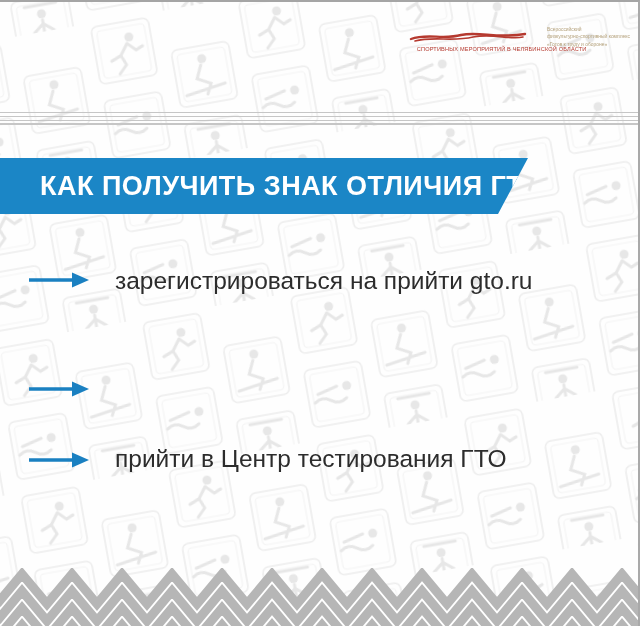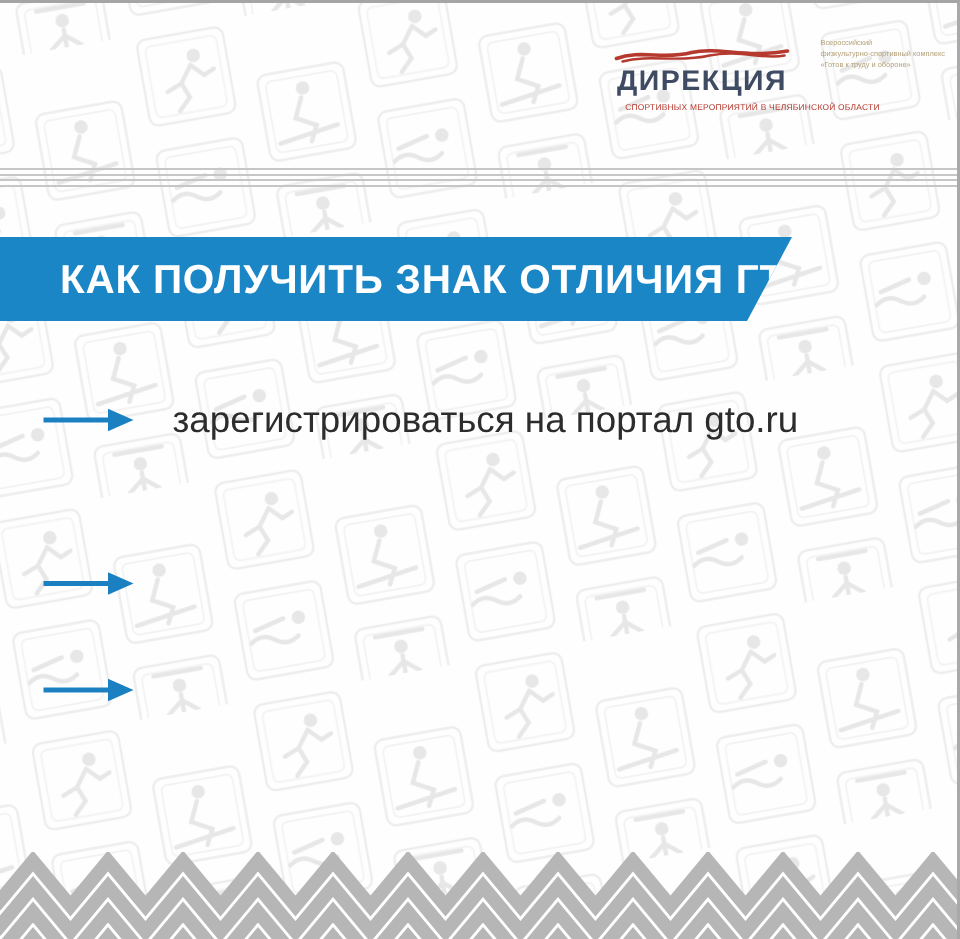--- a/index.html
+++ b/index.html
@@ -105,21 +105,20 @@
       </pattern>
     </defs>
     <rect width="640" height="626" fill="url(#tiles)"></rect>
   </svg>
 
   <div class="logo-direkcia">
     <svg class="dir-squiggle" width="118" height="13" viewBox="0 0 118 13" xmlns="http://www.w3.org/2000/svg">
       <path d="M2,9 C18,3 34,10 52,5 C70,1 88,9 116,4" fill="none" stroke="var(--logo_red,#b5392f)" stroke-width="2.4" stroke-linecap="round"></path>
       <path d="M6,11 C24,6 44,12 64,7 C84,3 100,10 114,7" fill="none" stroke="var(--logo_red,#b5392f)" stroke-width="1.6" stroke-linecap="round"></path>
     </svg>
-    <div class="dir-title">ДИРЕКЦИЯ</div>
     <div class="dir-sub">СПОРТИВНЫХ МЕРОПРИЯТИЙ В ЧЕЛЯБИНСКОЙ ОБЛАСТИ</div>
   </div>
 
   <div class="logo-gto">
     <div class="gto-sub">
       <div>Всероссийский</div>
       <div>физкультурно-спортивный комплекс</div>
       <div>«Готов к труду и обороне»</div>
     </div>
   </div>
@@ -128,33 +127,34 @@
 
   <div class="banner">
     <h1>КАК ПОЛУЧИТЬ ЗНАК ОТЛИЧИЯ ГТО</h1>
   </div>
 
   <svg id="arrow1" class="step-arrow" width="62" height="18" viewBox="0 0 62 18" xmlns="http://www.w3.org/2000/svg">
     <line x1="1" y1="9" x2="45" y2="9" stroke="var(--arrow_blue,#1a80c1)" stroke-width="3.4"></line>
     <polygon points="44,1.5 61,9 44,16.5" fill="var(--arrow_blue,#1a80c1)"></polygon>
   </svg>
   <div id="text1" class="step-text">
-    <span>зарегистрироваться на портал gto.ru</span>
+    <span>зарегистрироваться на прийти gto.ru</span>
   </div>
 
   <svg id="arrow2" class="step-arrow" width="62" height="18" viewBox="0 0 62 18" xmlns="http://www.w3.org/2000/svg">
     <line x1="1" y1="9" x2="45" y2="9" stroke="var(--arrow_blue,#1a80c1)" stroke-width="3.4"></line>
     <polygon points="44,1.5 61,9 44,16.5" fill="var(--arrow_blue,#1a80c1)"></polygon>
   </svg>
 
   <svg id="arrow3" class="step-arrow" width="62" height="18" viewBox="0 0 62 18" xmlns="http://www.w3.org/2000/svg">
     <line x1="1" y1="9" x2="45" y2="9" stroke="var(--arrow_blue,#1a80c1)" stroke-width="3.4"></line>
     <polygon points="44,1.5 61,9 44,16.5" fill="var(--arrow_blue,#1a80c1)"></polygon>
   </svg>
   <div id="text3" class="step-text">
+    <span>прийти в Центр тестирования ГТО</span>
   </div>
 
   <svg class="zigzag" width="640" height="60" viewBox="0 0 640 60" xmlns="http://www.w3.org/2000/svg">
     <path d="M-3,36 L22,6 L47,36 L72,6 L97,36 L122,6 L147,36 L172,6 L197,36 L222,6 L247,36 L272,6 L297,36 L322,6 L347,36 L372,6 L397,36 L422,6 L447,36 L472,6 L497,36 L522,6 L547,36 L572,6 L597,36 L622,6 L647,36 L647,70 L-3,70 Z" fill="#ffffff"></path>
     <g fill="none" stroke="var(--zigzag_gray,#b6b6b6)" stroke-width="9">
       <path d="M-3,36 L22,6 L47,36 L72,6 L97,36 L122,6 L147,36 L172,6 L197,36 L222,6 L247,36 L272,6 L297,36 L322,6 L347,36 L372,6 L397,36 L422,6 L447,36 L472,6 L497,36 L522,6 L547,36 L572,6 L597,36 L622,6 L647,36"></path>
       <path transform="translate(0,17)" d="M-3,36 L22,6 L47,36 L72,6 L97,36 L122,6 L147,36 L172,6 L197,36 L222,6 L247,36 L272,6 L297,36 L322,6 L347,36 L372,6 L397,36 L422,6 L447,36 L472,6 L497,36 L522,6 L547,36 L572,6 L597,36 L622,6 L647,36"></path>
       <path transform="translate(0,34)" d="M-3,36 L22,6 L47,36 L72,6 L97,36 L122,6 L147,36 L172,6 L197,36 L222,6 L247,36 L272,6 L297,36 L322,6 L347,36 L372,6 L397,36 L422,6 L447,36 L472,6 L497,36 L522,6 L547,36 L572,6 L597,36 L622,6 L647,36"></path>
       <path transform="translate(0,51)" d="M-3,36 L22,6 L47,36 L72,6 L97,36 L122,6 L147,36 L172,6 L197,36 L222,6 L247,36 L272,6 L297,36 L322,6 L347,36 L372,6 L397,36 L422,6 L447,36 L472,6 L497,36 L522,6 L547,36 L572,6 L597,36 L622,6 L647,36"></path>
     </g>

